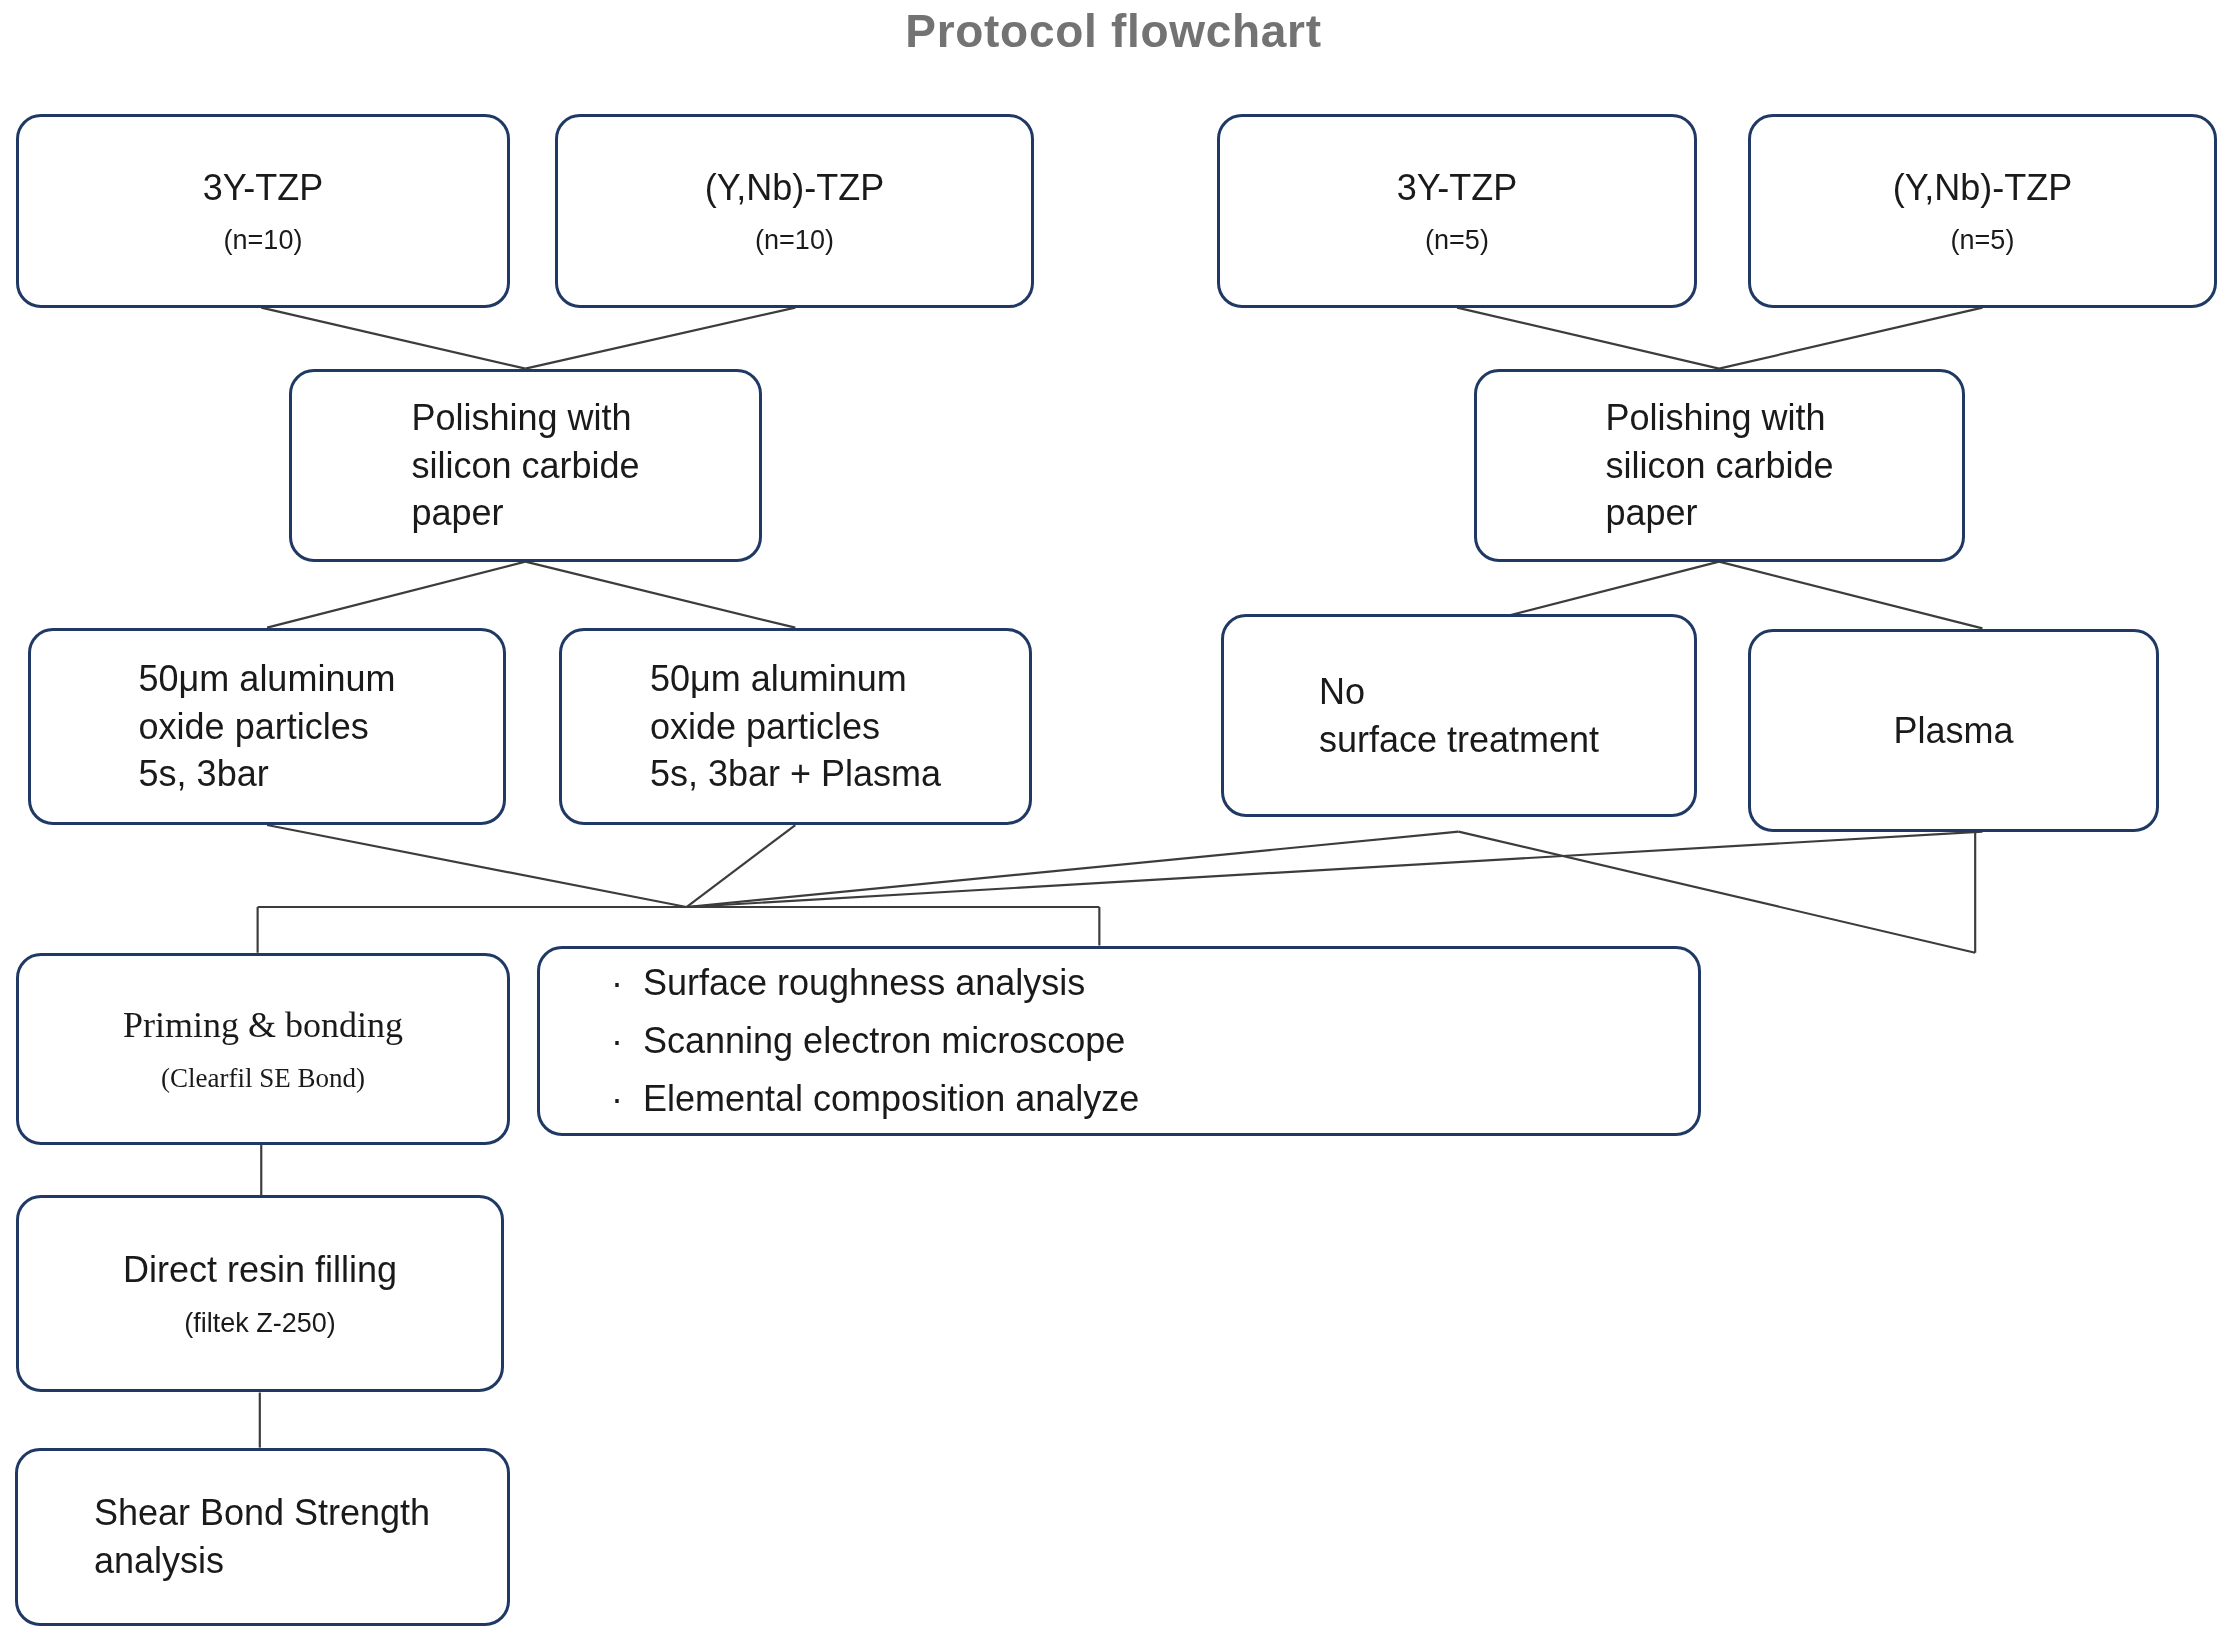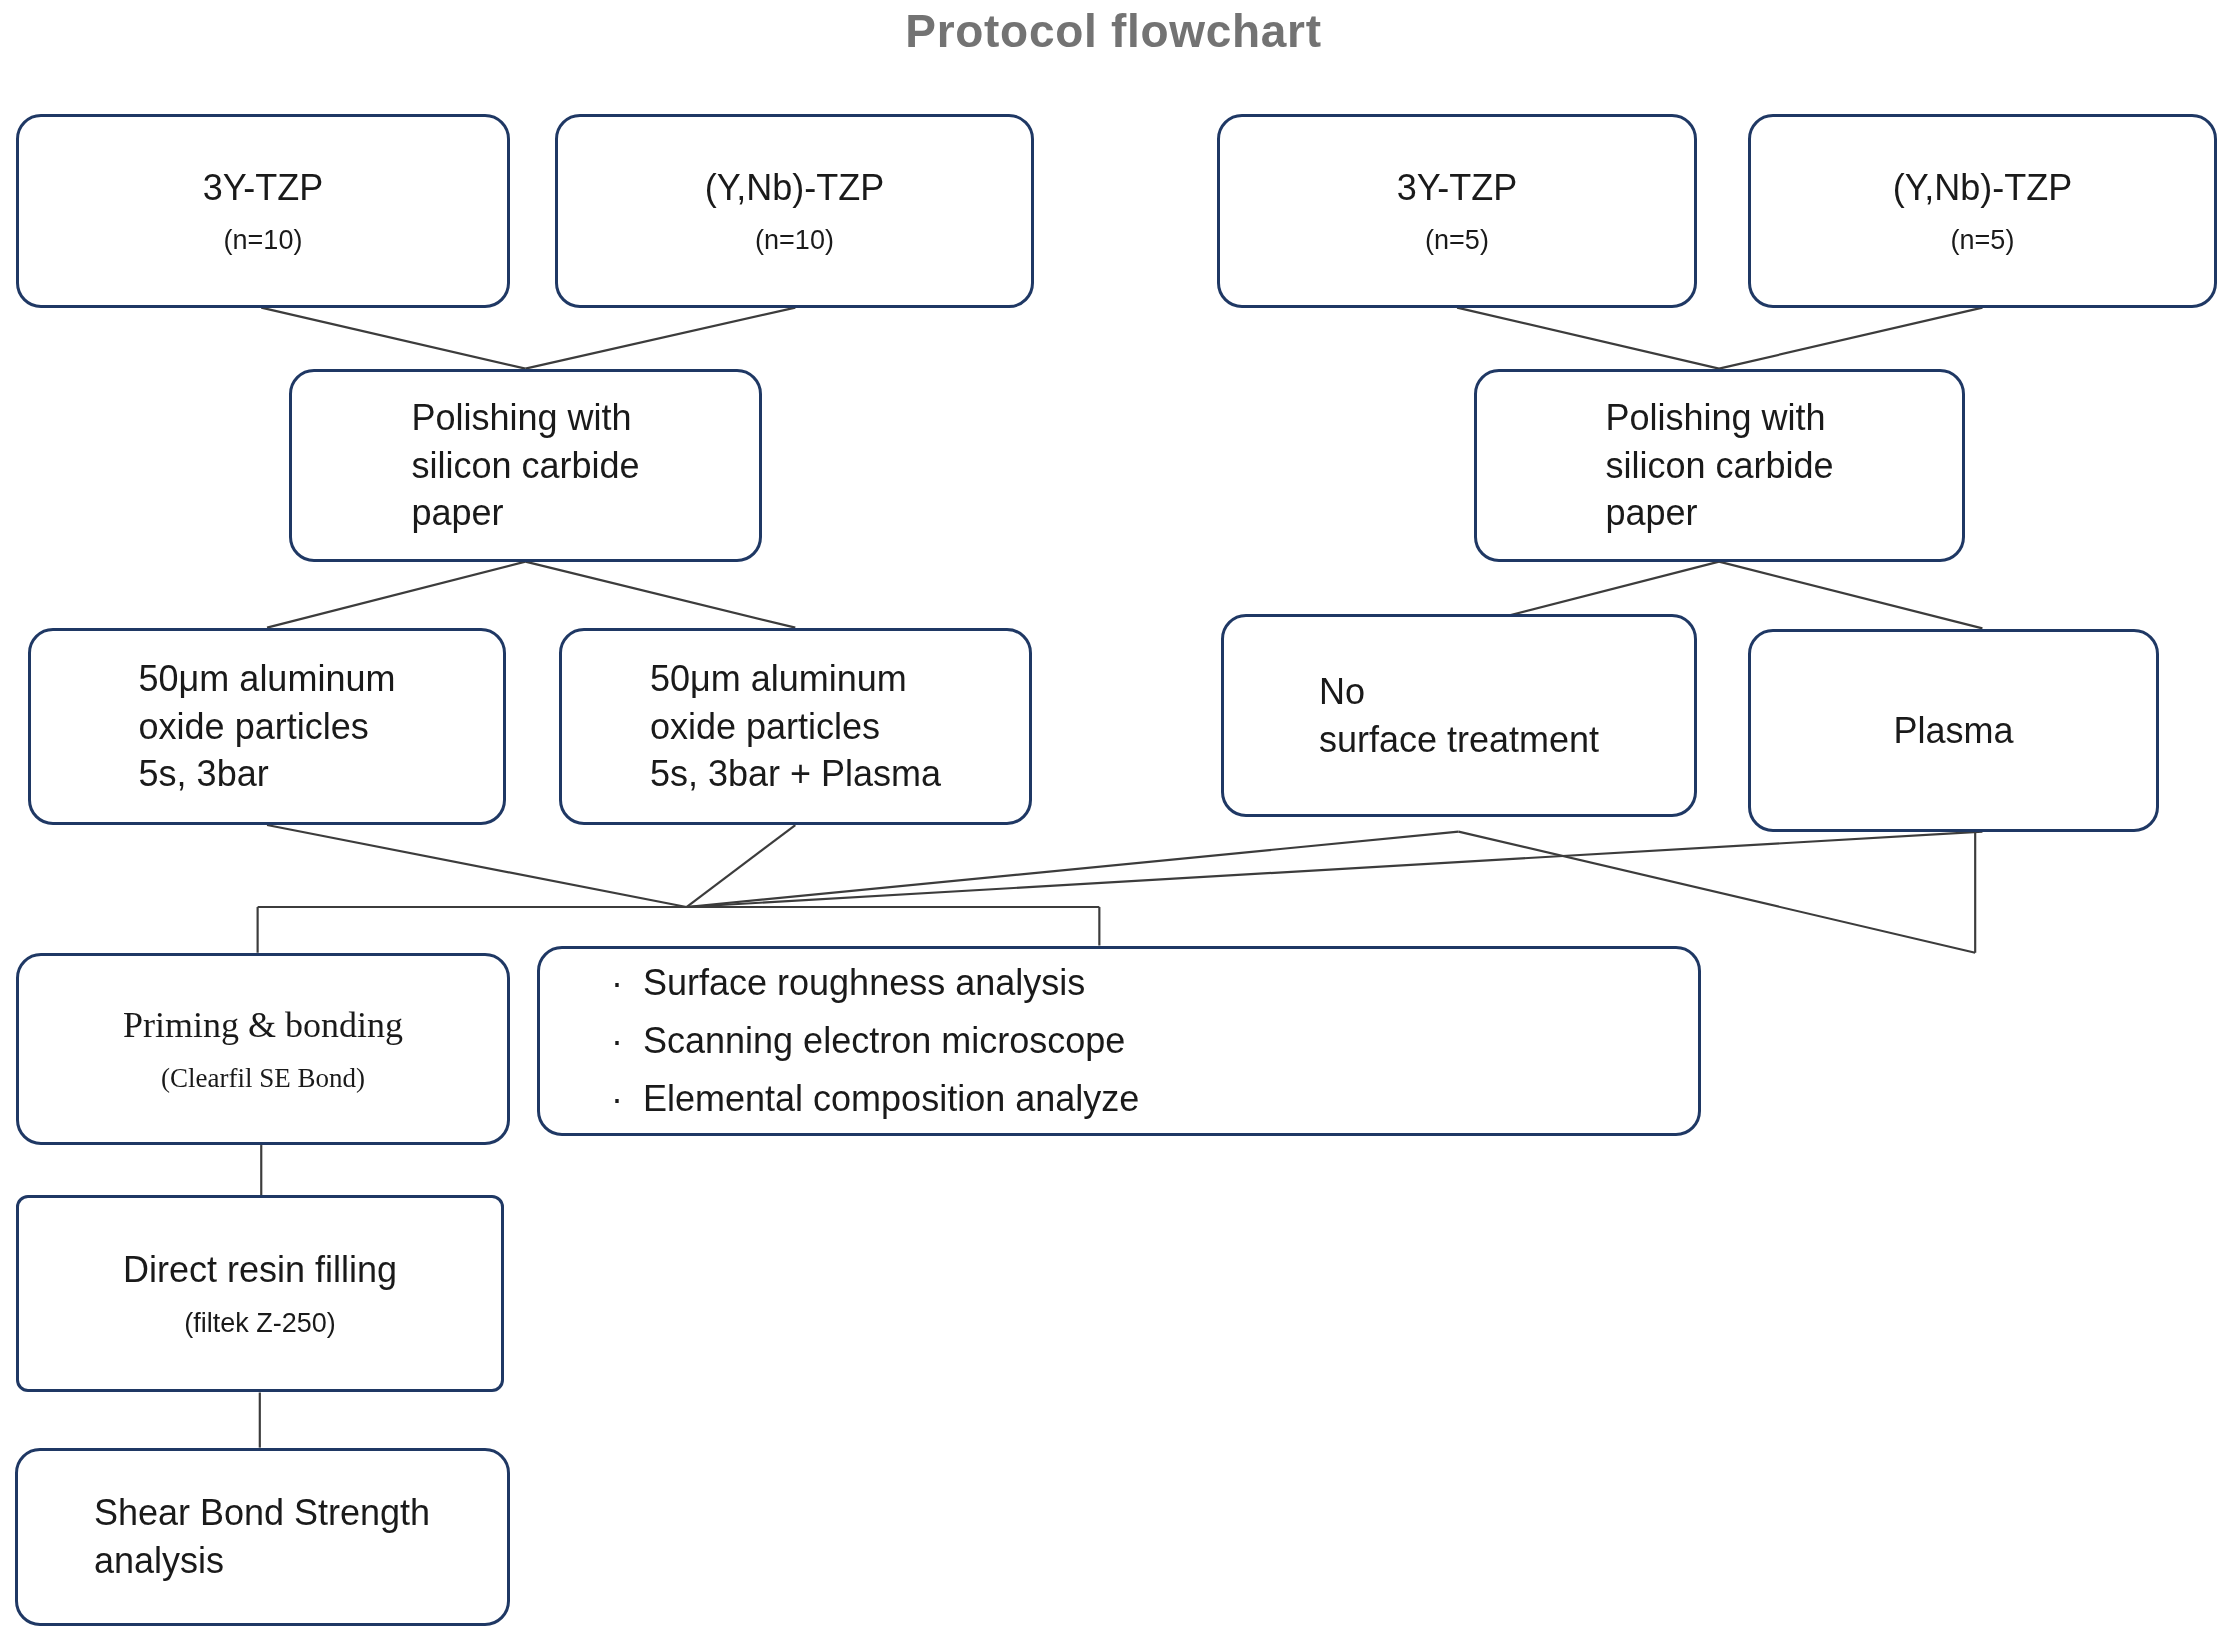--- a/index.html
+++ b/index.html
@@ -65,21 +65,21 @@
   .n-a4 { left: 1748px; top: 114px;  width: 469px;  height: 194px; }
   .n-p1 { left: 289px;  top: 369px;  width: 473px;  height: 193px; }
   .n-p2 { left: 1474px; top: 369px;  width: 491px;  height: 193px; }
   .n-e1 { left: 28px;   top: 628px;  width: 478px;  height: 197px; }
   .n-e2 { left: 559px;  top: 628px;  width: 473px;  height: 197px; }
   .n-e3 { left: 1221px; top: 614px;  width: 476px;  height: 203px; }
   .n-e4 { left: 1748px; top: 629px;  width: 411px;  height: 203px; }
   .n-f1 { left: 16px;   top: 953px; width: 494px;  height: 192px; font-family: Liberation Serif, serif; }
   .n-f2 { left: 537px;  top: 946px; width: 1164px; height: 190px; }
   .n-f3 { left: 1732px; top: 953px; width: 486px;  height: 190px; }
-  .n-g  { left: 16px;   top: 1195px; width: 488px;  height: 197px; border-radius: 12px; }
+  .n-g  { left: 16px;   top: 1195px; width: 488px;  height: 197px; }
   .n-h  { left: 14.5px;   top: 1448px; width: 495px;  height: 178px; }
 
   
   .n-f2 {
     align-items: stretch;
     text-align: left;
     padding: 7.3px 29px 7.3px 51px;
   }
   .bullet-item {
     display: flex;

